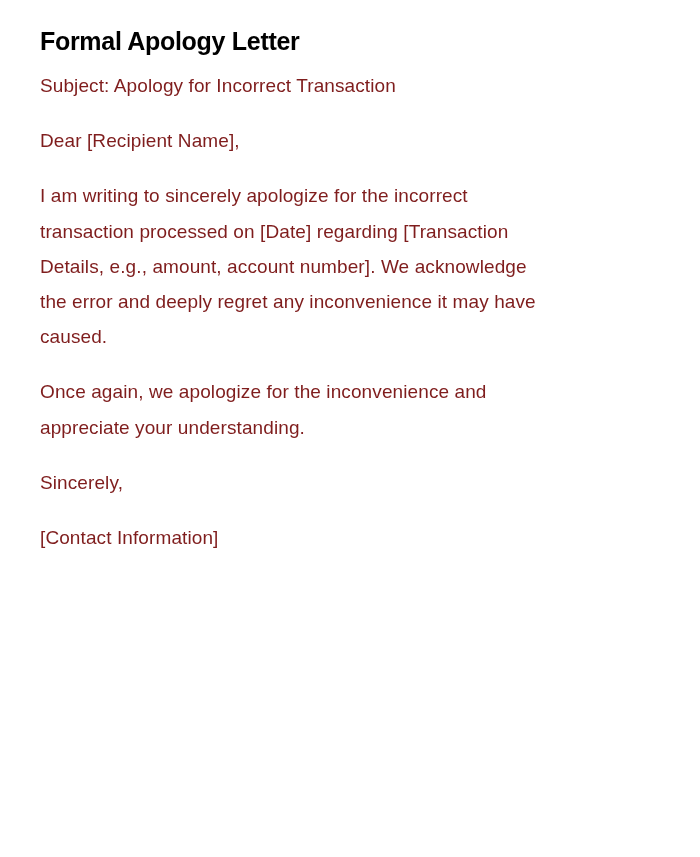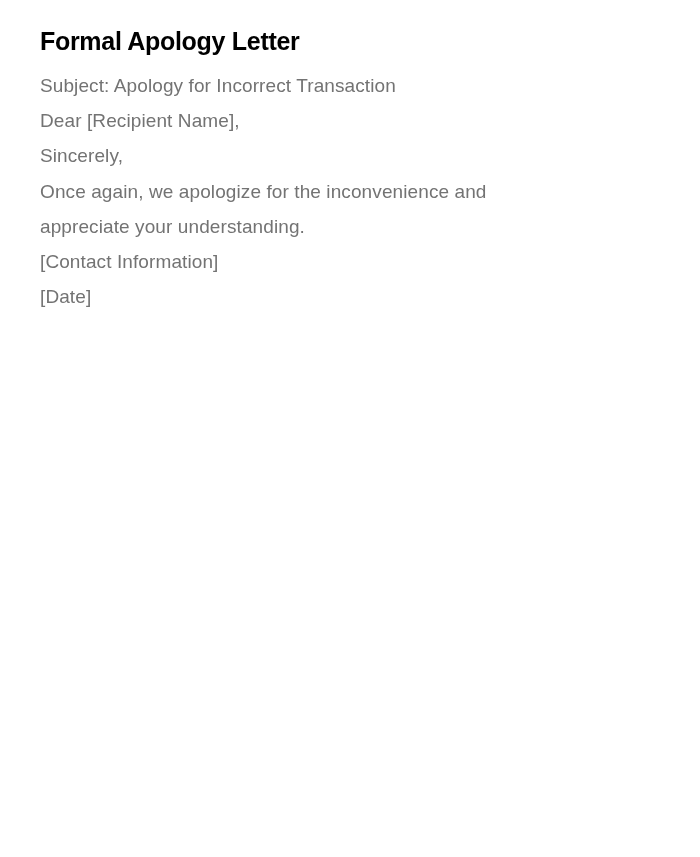--- a/index.html
+++ b/index.html
@@ -25,30 +25,30 @@
       font-weight: bold;
       letter-spacing: -0.3px;
       margin: 0;
       line-height: 34px;
       color: #000000;
     }
     .para {
       font-size: 19px;
       line-height: 35.2px;
       margin: 0;
-      color: #737373;
+      color: #7f1d1d;
       letter-spacing: 0.1px;
     }
     .subject { margin-top: 10px; }
-    .gap { }
+    .gap { margin-top: 20px; }
   </style>
 </head>
 <body>
 
 <div class="page">
   <h1 class="title">Formal Apology Letter</h1>
   <p class="para subject">Subject: Apology for Incorrect Transaction</p>
   <p class="para gap">Dear [Recipient Name],</p>
+  <p class="para gap">I am writing to sincerely apologize for the incorrect transaction processed on [Date] regarding [Transaction Details, e.g., amount, account number]. We acknowledge the error and deeply regret any inconvenience it may have caused.</p>
+  <p class="para gap">Once again, we apologize for the inconvenience and appreciate your understanding.</p>
   <p class="para gap">Sincerely,</p>
-  <p class="para gap">Once again, we apologize for the inconvenience and appreciate your understanding.</p>
   <p class="para gap">[Contact Information]</p>
-  <p class="para gap">[Date]</p>
 </div>
 
 </body></html>

